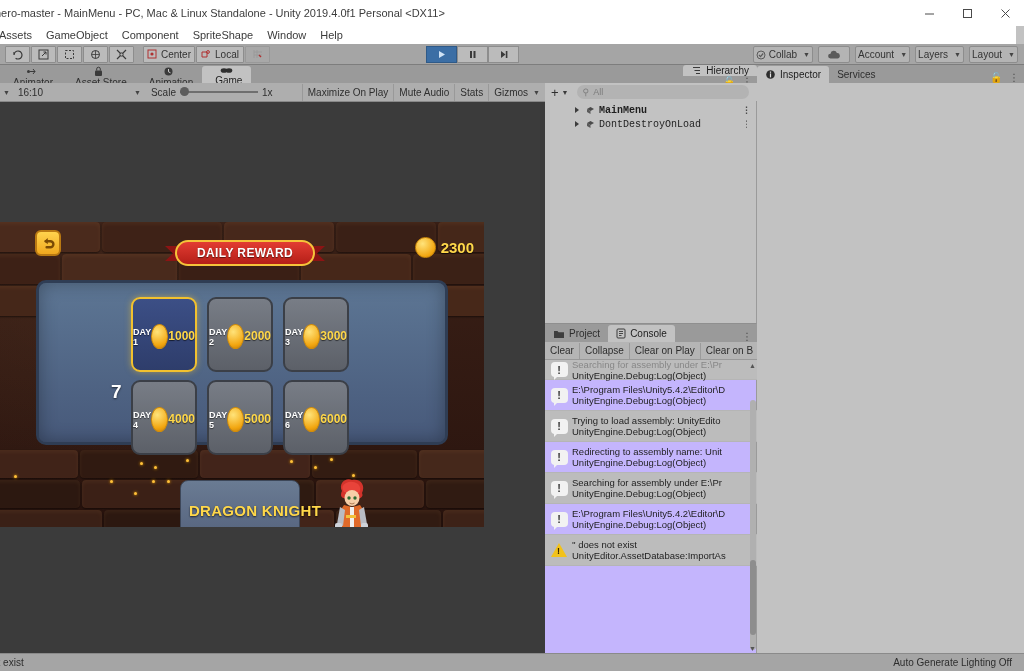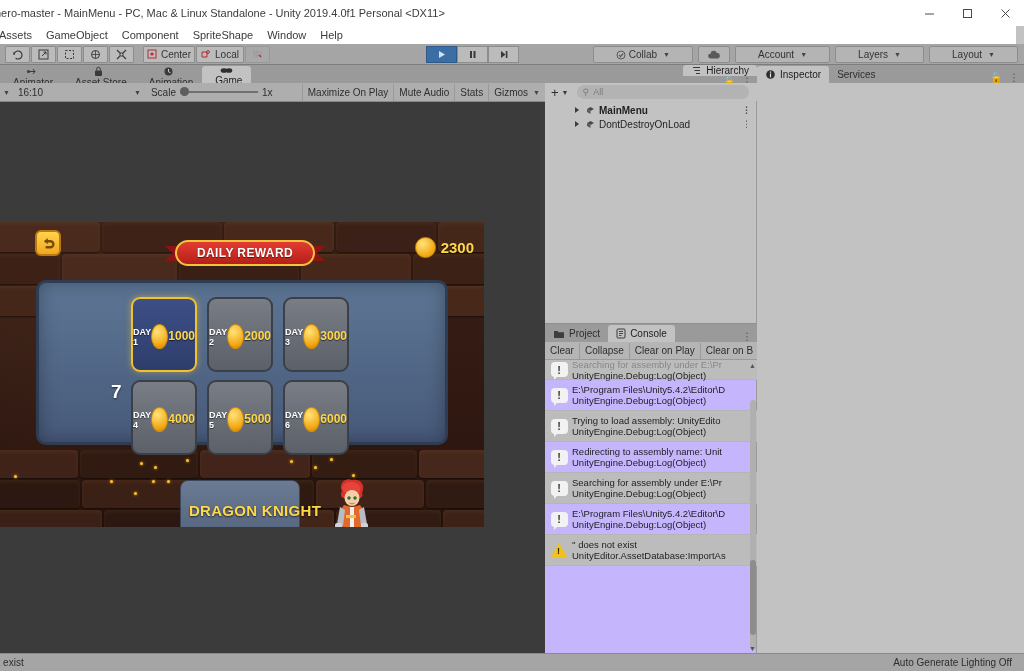--- a/index.html
+++ b/index.html
@@ -55,21 +55,21 @@
   .tb-gap { width: 8px; }
   .play-group { position: absolute; left: 426px; top: 46px; display: flex; }
   .play-btn {
     width: 31px; height: 17px; background: #bbbbbb; border: 1px solid #8d8d8d;
     display: flex; align-items: center; justify-content: center;
   }
   .play-btn.active { background: #3b6ea5; border-color: #2f5a88; }
   .right-tools { position: absolute; right: 6px; top: 46px; display: flex; align-items: center; }
   .rt-btn {
     height: 17px; background: #b4b4b4; border: 1px solid #8d8d8d; border-radius: 2px;
-    display: flex; align-items: center; padding: 0 22px; margin-left: 5px;
+    display: flex; align-items: center; padding: 0 2px; margin-left: 5px;
     font-size: 10px; color: #333;
   }
   .rt-btn .caret { margin-left: 6px; font-size: 7px; color: #444; }
 
   
   .tabstrip {
     position: absolute; left: 0; top: 65px; width: 545px; height: 18px;
     background: #9a9a9a; display: flex; align-items: flex-end;
   }
   .tab {
@@ -229,21 +229,21 @@
     position: absolute; left: 0; top: 18px; width: 212px; height: 18px;
     display: flex; align-items: center; background: #c2c2c2;
   }
   .plus-btn { display: flex; align-items: center; margin-left: 6px; font-size: 13px; color: #2d2d2d; }
   .plus-caret { font-size: 7px; margin-left: 3px; color: #3a3a3a; }
   .hier-search {
     flex: 1; height: 14px; margin: 0 8px 0 8px; background: #b3b3b3;
     border-radius: 7px; display: flex; align-items: center; padding: 0 6px;
     font-size: 9px; color: #7c7c7c;
   }
-  .hier-list { position: absolute; left: 0; top: 38px; width: 212px; }
+  .hier-list { position: absolute; left: 0; top: 38px; width: 212px; font-family: Liberation Mono, monospace; }
   .hier-row {
     height: 14px; display: flex; align-items: center; padding-left: 27px;
     font-size: 10px; color: #1f1f1f; position: relative;
   }
   .hier-row.bold { font-weight: bold; }
   .hier-arrow {
     position: absolute; left: 30px; width: 0; height: 0;
     border-left: 4px solid #3c3c3c; border-top: 3px solid transparent;
     border-bottom: 3px solid transparent;
   }

